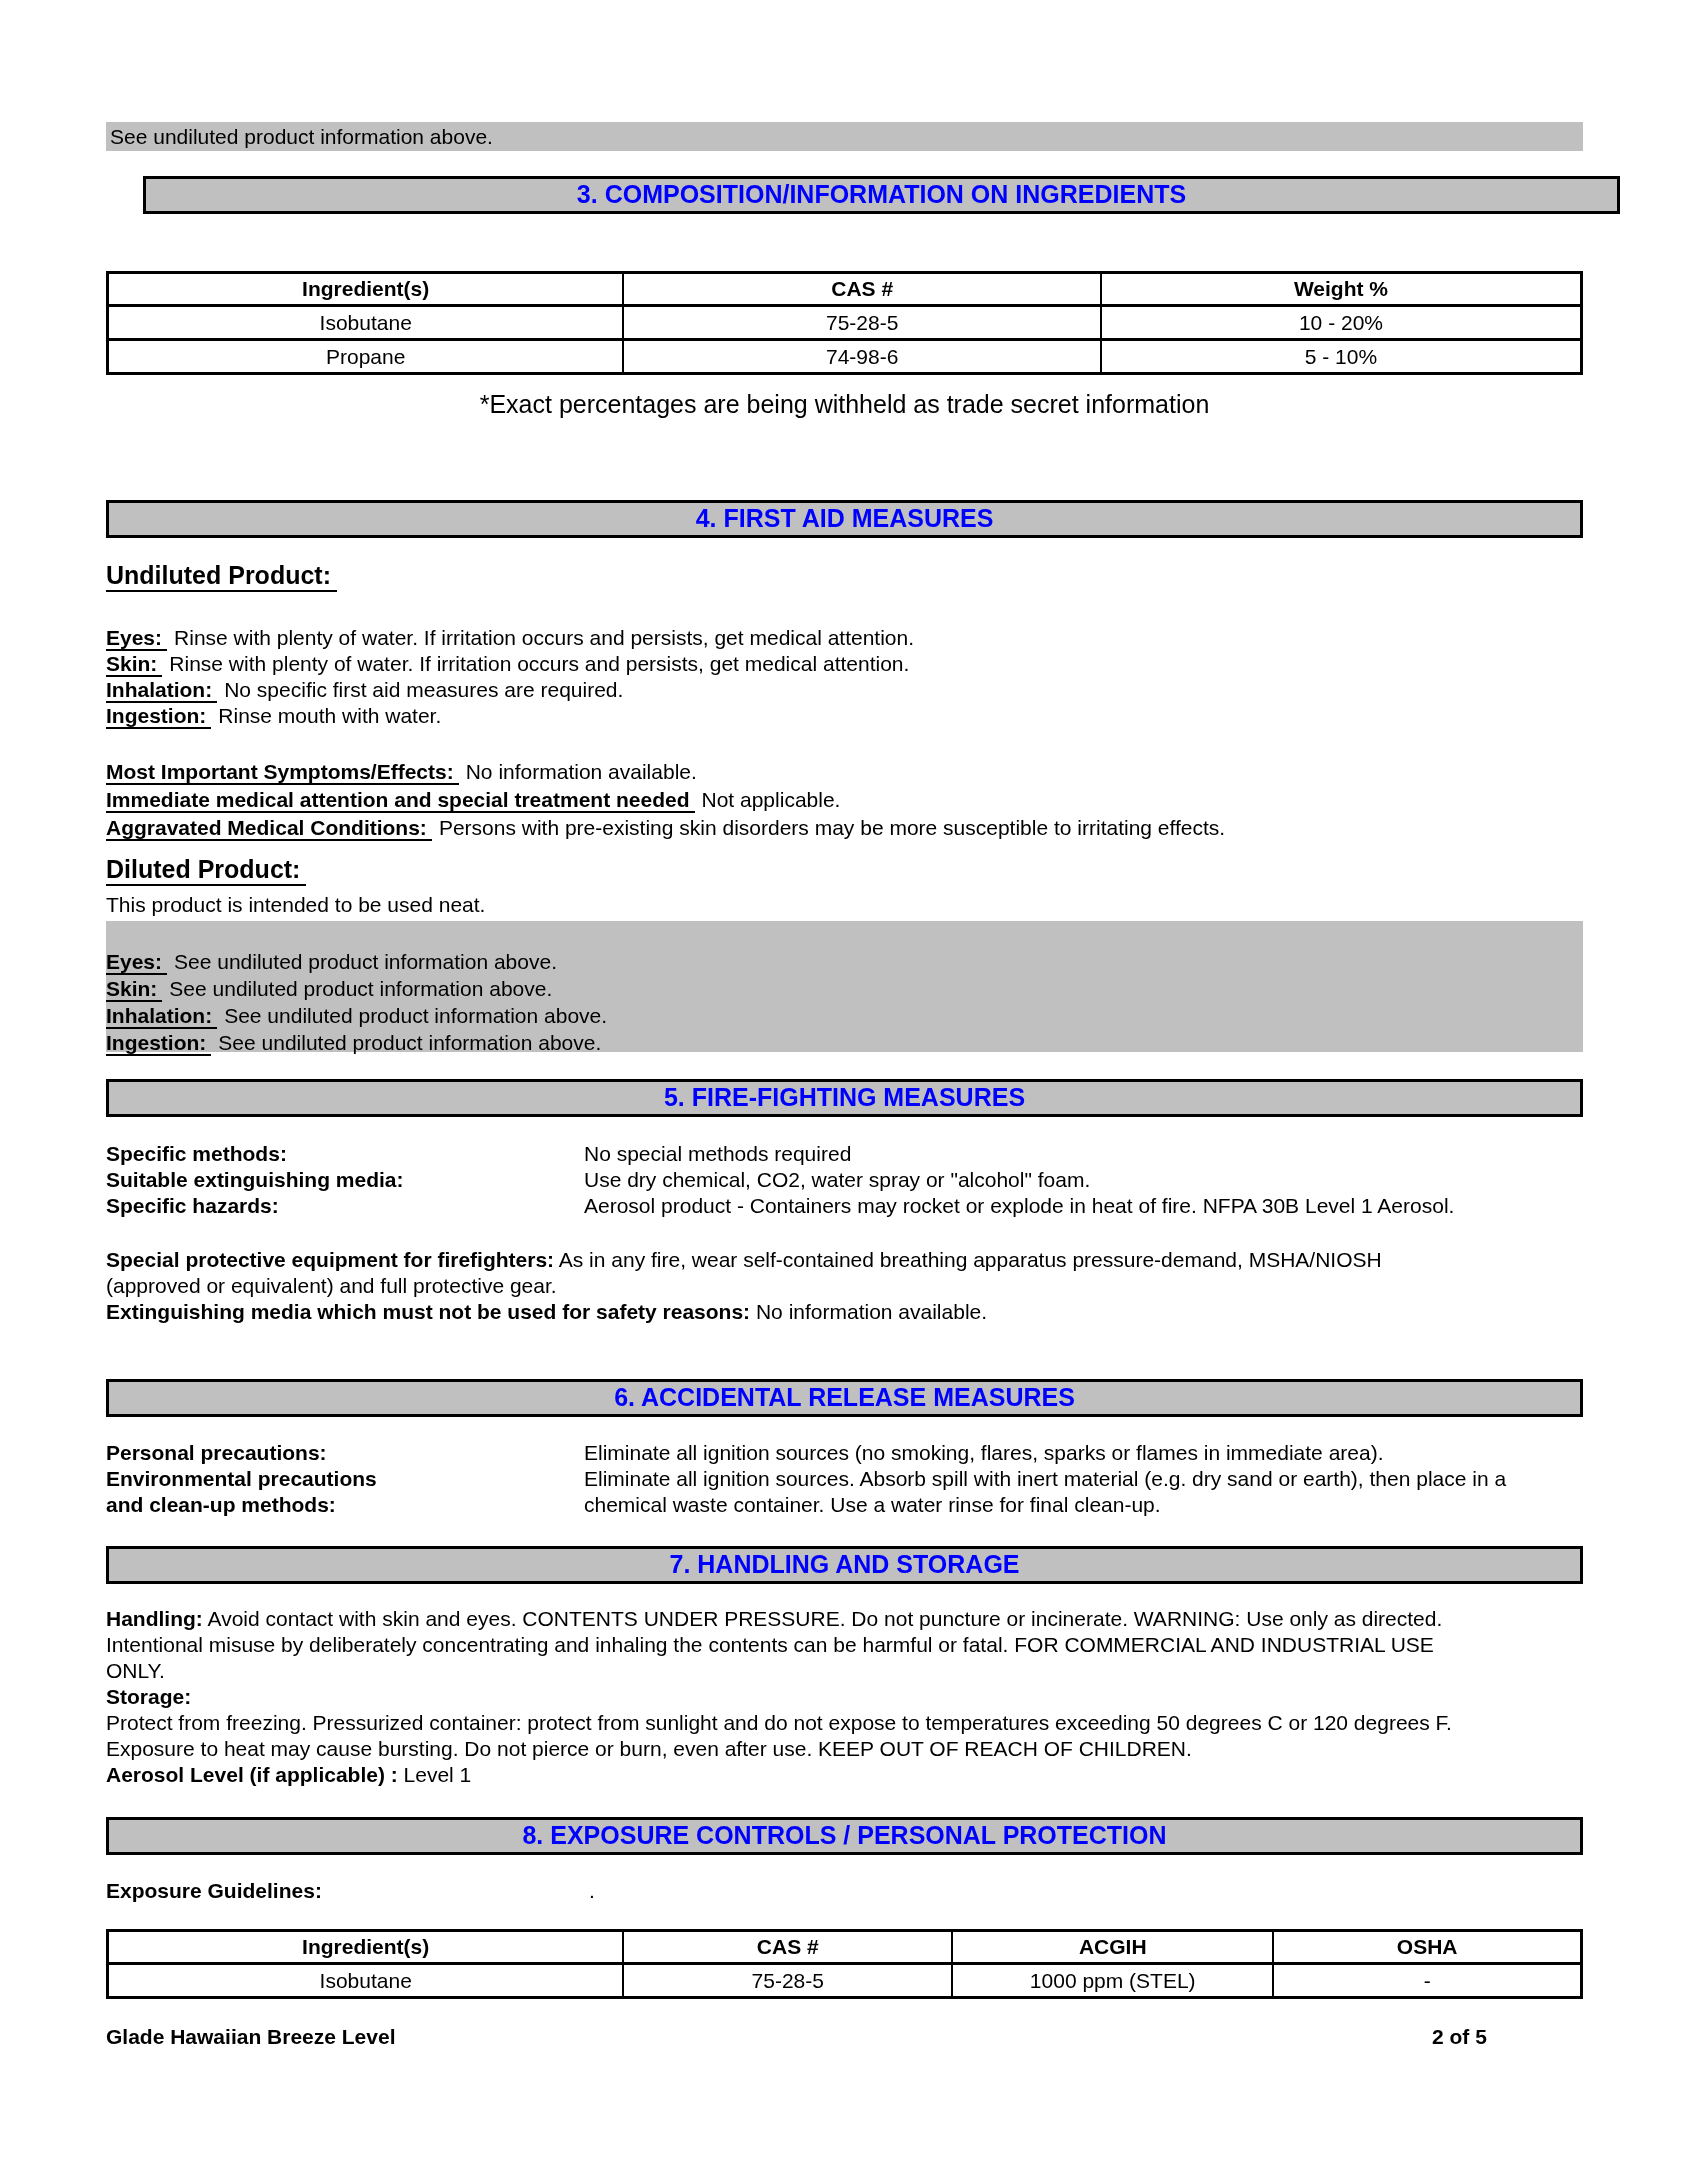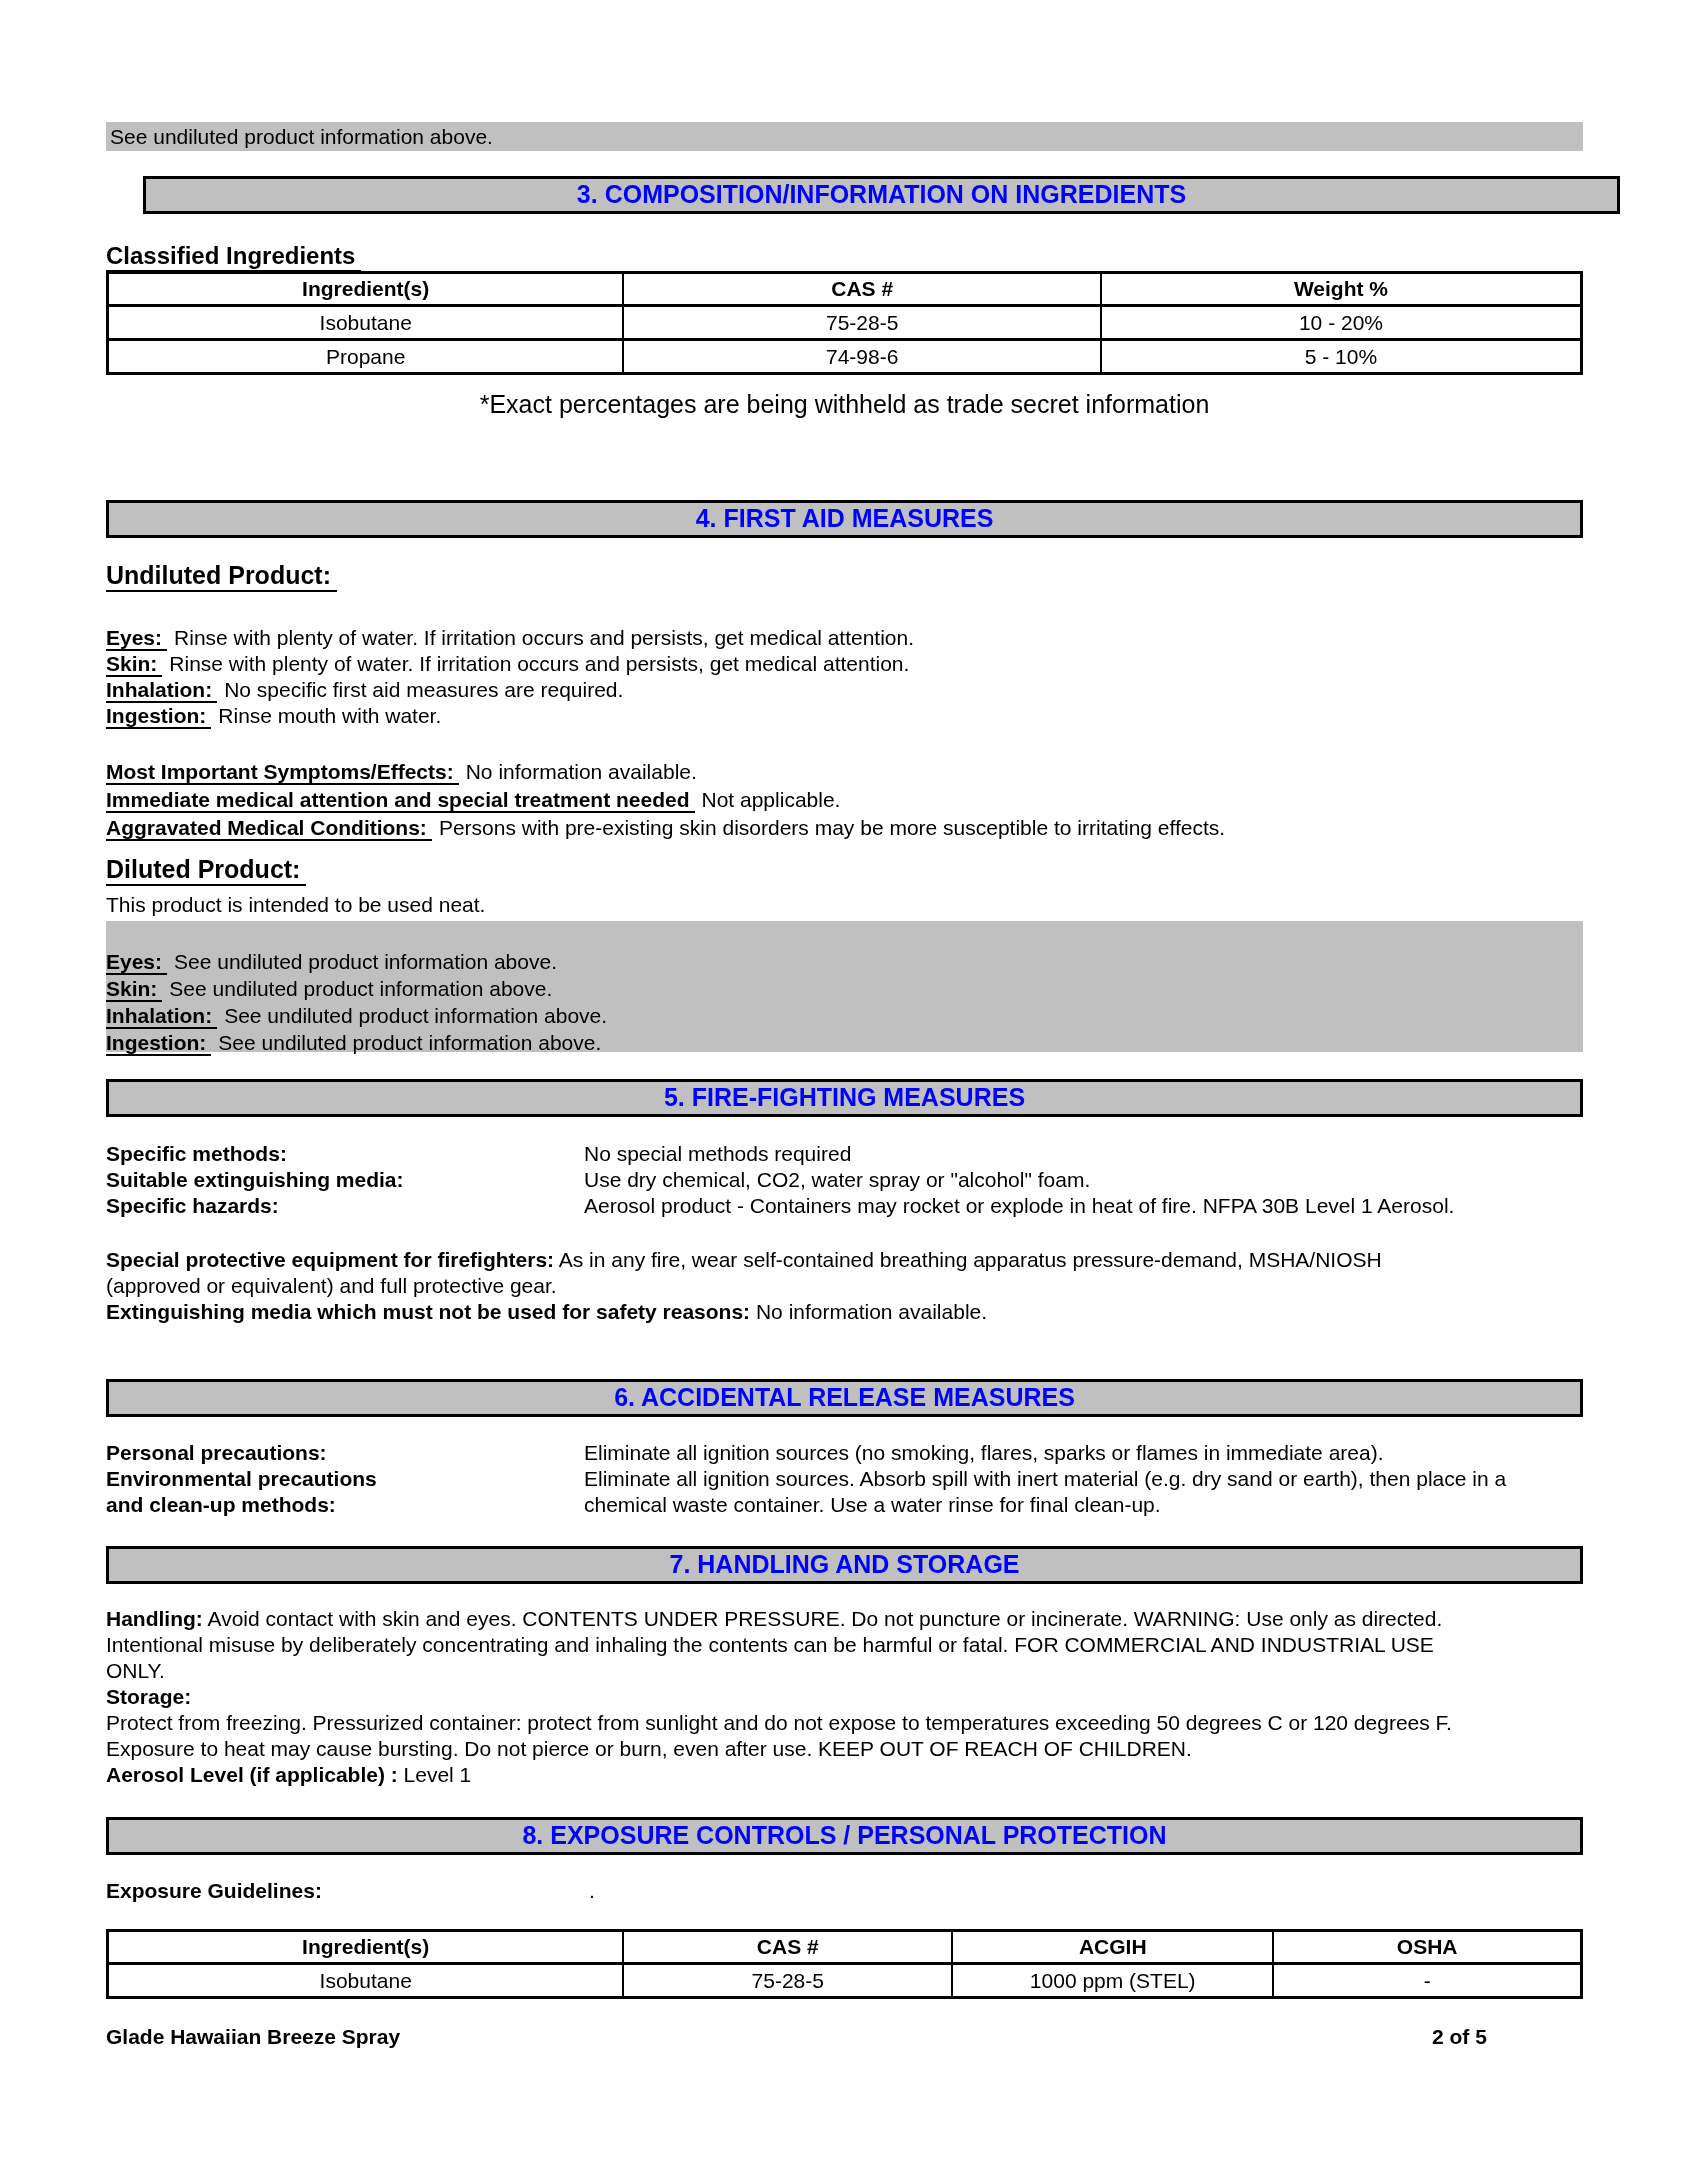--- a/index.html
+++ b/index.html
@@ -32,23 +32,20 @@
 <body>
 
 <div class="page">
 
   <div class="abs gray-note" style="top:122px;">See undiluted product information above.</div>
 
   <div class="abs section-bar" style="top:176px;margin-left:37px;">
     <span>3. COMPOSITION/INFORMATION ON INGREDIENTS</span>
   </div>
 
-  <div class="abs" style="top:242px;">
-    <span class="sub-heading ulh">Classified Ingredients</span>
-  </div>
 
   <table class="sds abs" style="top:271px;">
     <colgroup>
         <col style="width:35%">
         <col style="width:32.4%">
         <col style="width:32.6%">
       </colgroup>
     <tbody>
         <tr>
       <th>Ingredient(s)</th>
@@ -215,18 +212,18 @@
     <tr>
       <td>Isobutane</td>
       <td>75-28-5</td>
       <td>1000 ppm (STEL)</td>
       <td>-</td>
     </tr>
   </tbody>
     </table>
 
   <div class="abs footer-line" style="top:2024px;">
-    <span>Glade Hawaiian Breeze Spray</span>
+    <span>Glade Hawaiian Breeze Level</span>
     <span style="position:absolute;left:1326px;">2 of 5</span>
   </div>
 
 </div>
 
 
 </body></html>

